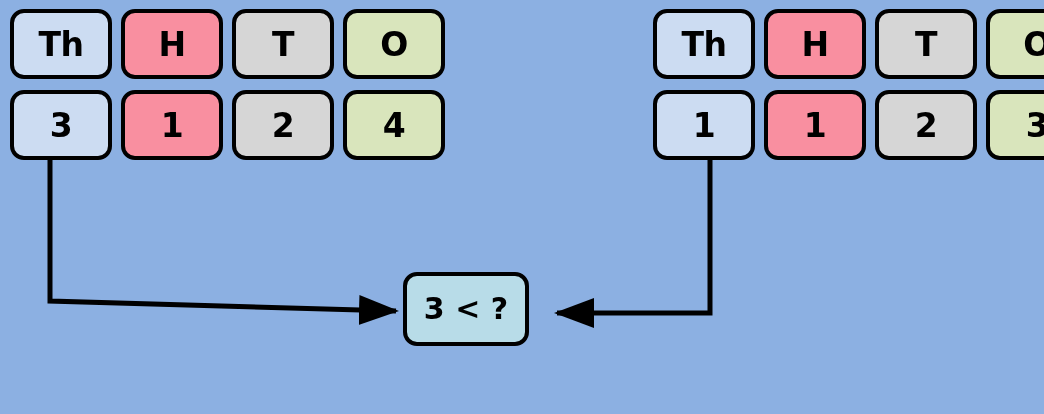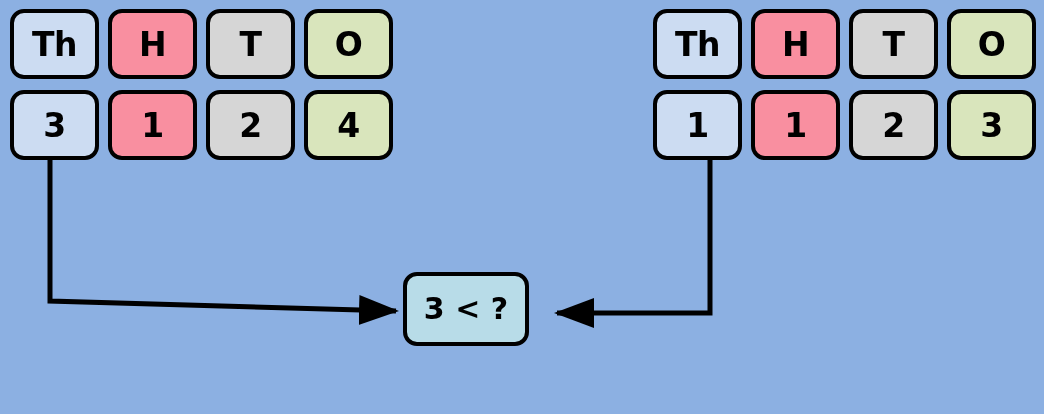--- a/index.html
+++ b/index.html
@@ -20,21 +20,21 @@
     position: absolute;
     display: flex;
     flex-direction: column;
     gap: 11px;
   }
   .pv-row {
     display: flex;
     gap: 9px;
   }
   .pv-card {
-    width: 89px;
+    width: 102px;
     height: 70px;
     border: 4px solid #000000;
     border-radius: 14px;
     box-sizing: border-box;
     display: flex;
     align-items: center;
     justify-content: center;
     font-size: 33px;
     font-weight: bold;
     color: #000000;

